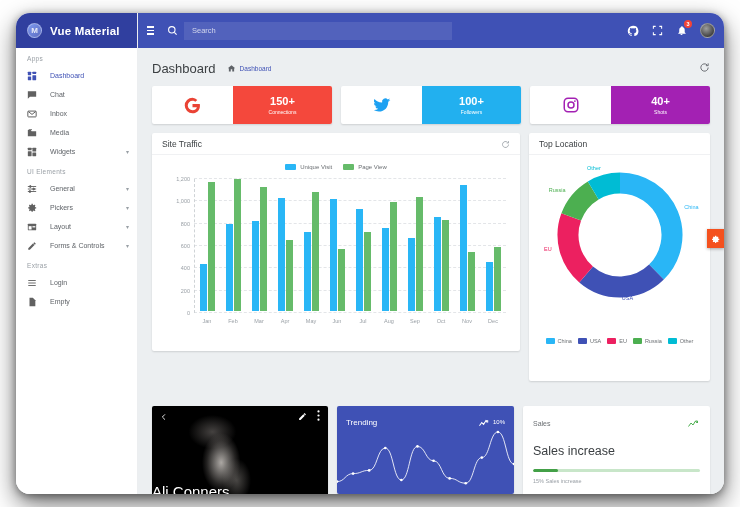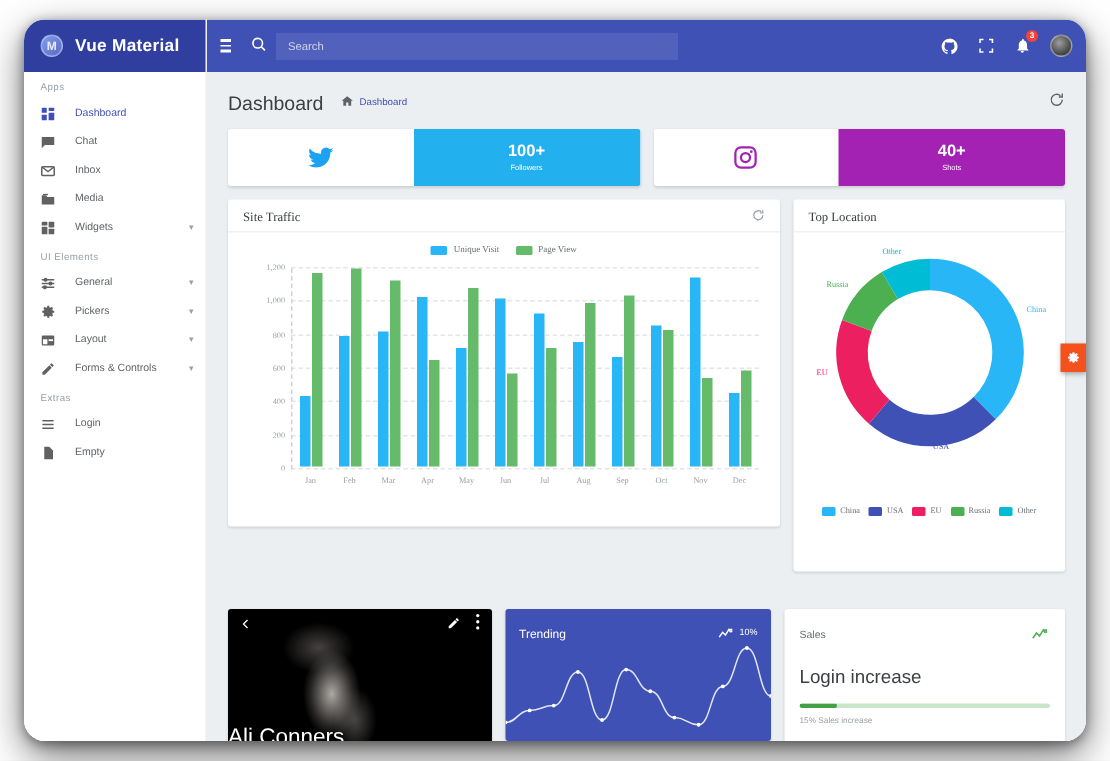--- a/index.html
+++ b/index.html
@@ -115,21 +115,21 @@
 
   
   .card { background: #fff; border-radius: 2px; box-shadow: 0 1px 2px rgba(0,0,0,0.13); }
   .card-head {
     height: 22px; display: flex; align-items: center;
     padding: 0 10px; border-bottom: 1px solid #f0f1f3;
   }
   .card-title { font-size: 8.5px; color: #3c4043; }
   .card-head-action { margin-left: auto; cursor: pointer; }
 
-  #mid-row { display: flex; gap: 9px; padding: 9px 14px 16px 14px; font-family: Liberation Serif, serif; }
+  #mid-row { display: flex; gap: 9px; padding: 9px 14px 16px 14px; }
   #traffic-card { flex: 0 0 368px; height: 218px; }
   #location-card { flex: 1; height: 248px; }
 
   
   #chart-body { position: relative; height: 196px; padding: 6px 8px 4px 8px; }
   #legend { display: flex; justify-content: center; gap: 11px; padding-top: 3px; }
   .legend-item { display: flex; align-items: center; gap: 4px; }
   .legend-swatch { width: 11px; height: 6px; border-radius: 1px; }
   .legend-text { font-size: 6px; color: #6b6f73; }
   #plot { position: relative; margin: 9px 4px 0 6px; height: 150px; }
@@ -373,20 +373,31 @@
               </svg></span>
         <span id="crumb-link">Dashboard</span>
       </div>
       <span id="page-refresh"><svg width="11" height="11" viewBox="0 0 24 24" fill="none" stroke="#5f6368" stroke-width="2">
               <path d="M20 12a8 8 0 11-2.6-5.9"></path>
               <path d="M20 3v5h-5"></path>
             </svg></span>
     </div>
 
     <div id="social-row">
+      <div class="social-card">
+        <div class="social-ico">
+          <svg width="19" height="19" viewBox="0 0 24 24">
+                <path fill="#ea4335" d="M21.5 10.2H12v3.9h5.5c-.25 1.3-1.9 3.9-5.5 3.9a6 6 0 110-12c1.7 0 2.9.73 3.6 1.36l2.5-2.4A9.6 9.6 0 0012 2.2a9.8 9.8 0 100 19.6c5.7 0 9.4-4 9.4-9.6 0-.7-.07-1.3-.2-2z"></path>
+              </svg>
+        </div>
+        <div class="social-val" style="background:#f4483c">
+          <div class="social-num">150+</div>
+          <div class="social-lbl">Connections</div>
+        </div>
+      </div>
       <div class="social-card">
         <div class="social-ico">
           <svg width="20" height="20" viewBox="0 0 24 24" fill="#1da1f2">
                 <path d="M22 5.9a8 8 0 01-2.3.64 4 4 0 001.76-2.2 8 8 0 01-2.54.97 4 4 0 00-6.8 3.64A11.3 11.3 0 013 4.8a4 4 0 001.24 5.33 4 4 0 01-1.8-.5v.05a4 4 0 003.2 3.92 4 4 0 01-1.8.07 4 4 0 003.73 2.78A8 8 0 012 18.1a11.3 11.3 0 006.1 1.8c7.34 0 11.35-6.08 11.35-11.35l-.01-.52A8 8 0 0022 5.9z"></path>
               </svg>
         </div>
         <div class="social-val" style="background:#22b0ef">
           <div class="social-num">100+</div>
           <div class="social-lbl">Followers</div>
         </div>
@@ -623,21 +634,21 @@
       </div>
 
       <div id="sales-card">
         <div id="sales-head">
           <div id="sales-label">Sales</div>
           <span id="sales-spark"><svg width="12" height="9" viewBox="0 0 24 16" fill="none" stroke="#4caf50" stroke-width="2">
                   <path d="M1 14l5-7 4 4 5-8 3 4"></path>
                   <path d="M15 3h4v4"></path>
                 </svg></span>
         </div>
-        <div id="sales-title">Login increase</div>
+        <div id="sales-title">Sales increase</div>
         <div id="progress-track">
           <div id="progress-fill" style="width: 15%;"></div>
         </div>
         <div id="sales-caption">15% Sales increase</div>
       </div>
     </div>
   </div>
 
   <div id="settings-tab">
     <span><svg width="9" height="9" viewBox="0 0 24 24" fill="#fff">

